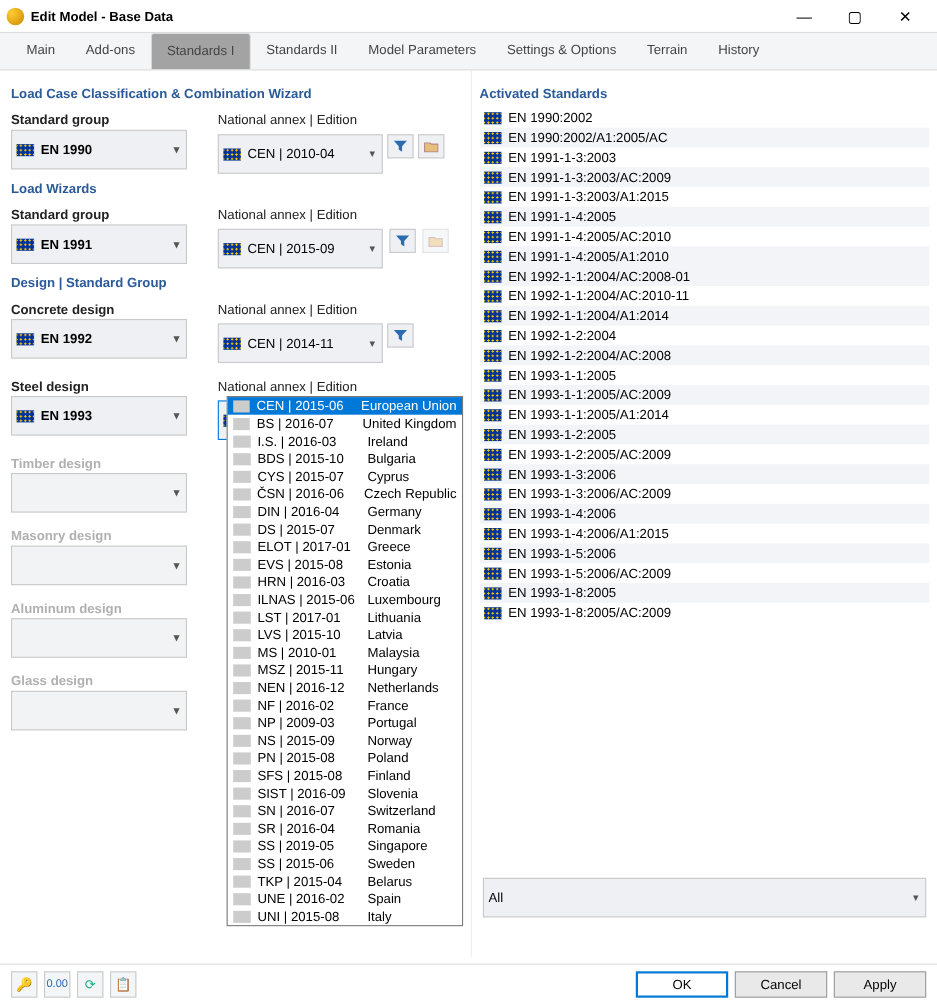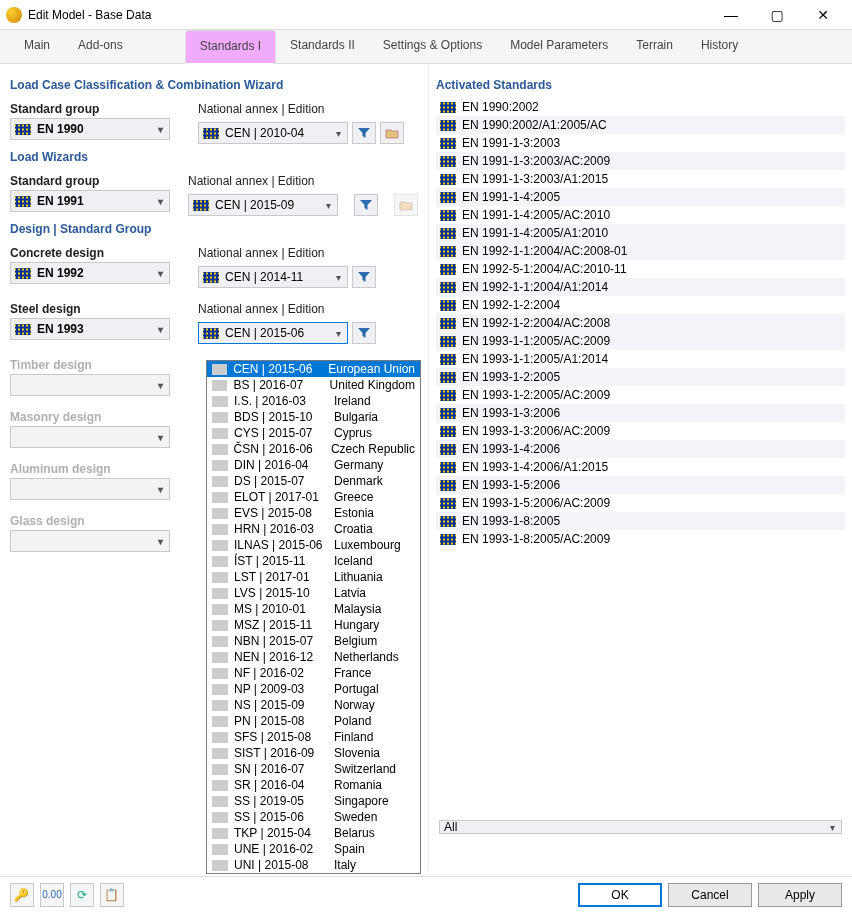--- a/index.html
+++ b/index.html
@@ -1,42 +1,42 @@
 <!DOCTYPE html>
 <html><head>
 <meta charset="utf-8">
 <style>
 * { box-sizing: border-box; margin: 0; padding: 0; font-family: "Segoe UI", Tahoma, sans-serif; font-size: 12px; }
 body { background: #fff; width: 852px; height: 912px; overflow: hidden; }
 
 
 .titlebar { height: 30px; display: flex; align-items: center; padding: 0 6px; border-bottom: 1px solid #ddd; background: #fff; }
 .titlebar .ico { width: 16px; height: 16px; margin-right: 6px; display:inline-block; background: radial-gradient(circle at 30% 30%, #ffcc33, #cc8800); border-radius: 50%; }
-.titlebar .title { flex: 1; }
+.titlebar .title { flex: 1; font-weight: bold; }
 .winbtns { display:flex; }
 .winbtns div { width: 46px; height: 30px; display:flex; align-items:center; justify-content:center; font-size:14px; }
 
 
 .tabbar { display:flex; background:#f4f5f7; border-bottom:1px solid #ddd; padding-left:10px; }
 .tabbar .tab { padding: 8px 14px 10px; color:#444; cursor:default; }
-.tabbar .tab.active { background:#f0abfc; border:1px solid #ddd; border-bottom:1px solid #fff; border-radius:3px 3px 0 0; margin-bottom:-1px;margin-left:48px; }
+.tabbar .tab.active { background:#a3a3a3; border:1px solid #ddd; border-bottom:1px solid #fff; border-radius:3px 3px 0 0; margin-bottom:-1px; }
 
 
 .main { display:flex; height: 806px; }
 .col-left { width: 428px; padding: 8px 10px; }
 .col-right { flex:1; padding: 8px 7px; border-left: 1px solid #eee; position:relative; }
 
 .section-h { color:#2b5a99; font-weight:bold; padding: 6px 0 6px 0; }
 .lbl { padding: 4px 0 2px; color:#222; }
 .lbl.dis { color:#b0b0b0; }
 .row { display:flex; gap:8px; }
 .c1 { width: 180px; font-weight: bold; }
 .c2 { flex:1; display:flex; gap:4px; align-items:center; }
 
-.combo { display:flex; align-items:center; border:1px solid #c9c9c9; background:#eef0f4; height:22px; padding:0 4px; width:160px; }
+.combo { display:flex; align-items:center; border:1px solid #c9c9c9; background:#eef0f4; height:36px; padding:0 4px; width:160px; }
 .combo .flag { margin-right:6px; }
 .combo .txt { flex:1; white-space:nowrap; overflow:hidden; }
 .combo .drop { color:#555; font-size:10px; padding:0 2px; }
 .combo.dis { color:#b0b0b0; background:#f2f3f5; }
 .iconbtn { width:24px; height:22px; border:1px solid #c9c9c9; background:#eef0f4; display:flex; align-items:center; justify-content:center; }
 
 .flag { width:16px; height:11px; display:inline-block; background:#003399; position:relative; }
 .flag.eu::after{ content:""; position:absolute; inset:0; background: radial-gradient(circle,#ffcc00 1px,transparent 1px); background-size:4px 4px; background-position:center; }
 .flag.c{ background:#ccc; }
 
@@ -46,21 +46,21 @@
 .ddl .item .code { width:100px; margin-left:6px; }
 .ddl .item .ctry { flex:1; }
 .ddl .item.sel { background:#0078d7; color:#fff; }
 
 
 .aslist { height: 748px; overflow:auto; }
 .asitem { display:flex; align-items:center; padding:2px 4px; }
 .asitem .flag { margin-right:6px; }
 .asitem.alt { background:#f2f4f8; }
 .all-combo { position:absolute; bottom: 36px; left:10px; right:10px; }
-.all-combo .combo { width:100%; background:#eef0f4; height:14px; }
+.all-combo .combo { width:100%; background:#eef0f4; height:36px; }
 
 
 .bottombar { position:absolute; bottom:0; left:0; right:0; height:36px; border-top:1px solid #ddd; background:#fff; display:flex; align-items:center; padding:0 10px; }
 .tools { display:flex; gap:6px; }
 .tools .t { width:24px; height:24px; border:1px solid #c9c9c9; background:#f4f5f7; display:flex;align-items:center;justify-content:center; font-size:11px; }
 .spacer { flex:1; }
 .btn { width:84px; height:24px; border:1px solid #999; background:#e9e9e9; margin-left:6px; text-align:center; line-height:22px; }
 .btn.primary { border:2px solid #0078d7; background:#fff; line-height:20px; }
 </style>
 </head>
@@ -74,22 +74,22 @@
     <div>▢</div>
     <div>✕</div>
   </div>
 </div>
 
 <div class="tabbar" id="tabbar">
     <div class="tab">Main</div>
     <div class="tab">Add-ons</div>
     <div class="tab active">Standards I</div>
     <div class="tab">Standards II</div>
+    <div class="tab">Model Parameters</div>
     <div class="tab">Settings &amp; Options</div>
-    <div class="tab">Model Parameters</div>
     <div class="tab">Terrain</div>
     <div class="tab">History</div>
   </div>
 
 <div class="main">
   <div class="col-left">
 
     <div class="section-h">Load Case Classification &amp; Combination Wizard</div>
     <div class="row">
       <div class="c1">
@@ -127,21 +127,21 @@
       <div class="c1">
         <div class="lbl">Standard group</div>
         <div class="combo">
             <span class="flag eu"></span>
             <span class="txt">EN 1991</span>
             <span class="drop">▾</span>
           </div>
       </div>
       <div class="c2" style="flex-direction:column;align-items:flex-start">
         <div class="lbl">National annex | Edition</div>
-        <div style="display:flex;gap:16px">
+        <div style="display:flex;gap:6px">
           <div class="combo" style="width:150px">
               <span class="flag eu"></span>
               <span class="txt">CEN | 2015-09</span>
               <span class="drop">▾</span>
             </div>
           <div class="iconbtn">
               <svg width="14" height="14">
                 <path d="M1 2h12l-4.5 5v5l-3-2V7z" fill="#2b6cb0"></path>
               </svg>
             </div>
@@ -300,47 +300,37 @@
           <span class="code">HRN | 2016-03</span>
           <span class="ctry">Croatia</span>
         </div>
         <div class="item">
           <span class="flag c"></span>
           <span class="code">ILNAS | 2015-06</span>
           <span class="ctry">Luxembourg</span>
         </div>
         <div class="item">
           <span class="flag c"></span>
-          <span class="code">ÍST | 2015-11</span>
-          <span class="ctry">Iceland</span>
-        </div>
-        <div class="item">
-          <span class="flag c"></span>
           <span class="code">LST | 2017-01</span>
           <span class="ctry">Lithuania</span>
         </div>
         <div class="item">
           <span class="flag c"></span>
           <span class="code">LVS | 2015-10</span>
           <span class="ctry">Latvia</span>
         </div>
         <div class="item">
           <span class="flag c"></span>
           <span class="code">MS | 2010-01</span>
           <span class="ctry">Malaysia</span>
         </div>
         <div class="item">
           <span class="flag c"></span>
           <span class="code">MSZ | 2015-11</span>
           <span class="ctry">Hungary</span>
-        </div>
-        <div class="item">
-          <span class="flag c"></span>
-          <span class="code">NBN | 2015-07</span>
-          <span class="ctry">Belgium</span>
         </div>
         <div class="item">
           <span class="flag c"></span>
           <span class="code">NEN | 2016-12</span>
           <span class="ctry">Netherlands</span>
         </div>
         <div class="item">
           <span class="flag c"></span>
           <span class="code">NF | 2016-02</span>
           <span class="ctry">France</span>
@@ -442,33 +432,37 @@
         <div class="asitem alt">
           <span class="flag eu"></span>
           <span>EN 1991-1-4:2005/A1:2010</span>
         </div>
         <div class="asitem alt">
           <span class="flag eu"></span>
           <span>EN 1992-1-1:2004/AC:2008-01</span>
         </div>
         <div class="asitem">
           <span class="flag eu"></span>
-          <span>EN 1992-5-1:2004/AC:2010-11</span>
+          <span>EN 1992-1-1:2004/AC:2010-11</span>
         </div>
         <div class="asitem alt">
           <span class="flag eu"></span>
           <span>EN 1992-1-1:2004/A1:2014</span>
         </div>
         <div class="asitem">
           <span class="flag eu"></span>
           <span>EN 1992-1-2:2004</span>
         </div>
         <div class="asitem alt">
           <span class="flag eu"></span>
           <span>EN 1992-1-2:2004/AC:2008</span>
+        </div>
+        <div class="asitem">
+          <span class="flag eu"></span>
+          <span>EN 1993-1-1:2005</span>
         </div>
         <div class="asitem alt">
           <span class="flag eu"></span>
           <span>EN 1993-1-1:2005/AC:2009</span>
         </div>
         <div class="asitem">
           <span class="flag eu"></span>
           <span>EN 1993-1-1:2005/A1:2014</span>
         </div>
         <div class="asitem alt">

